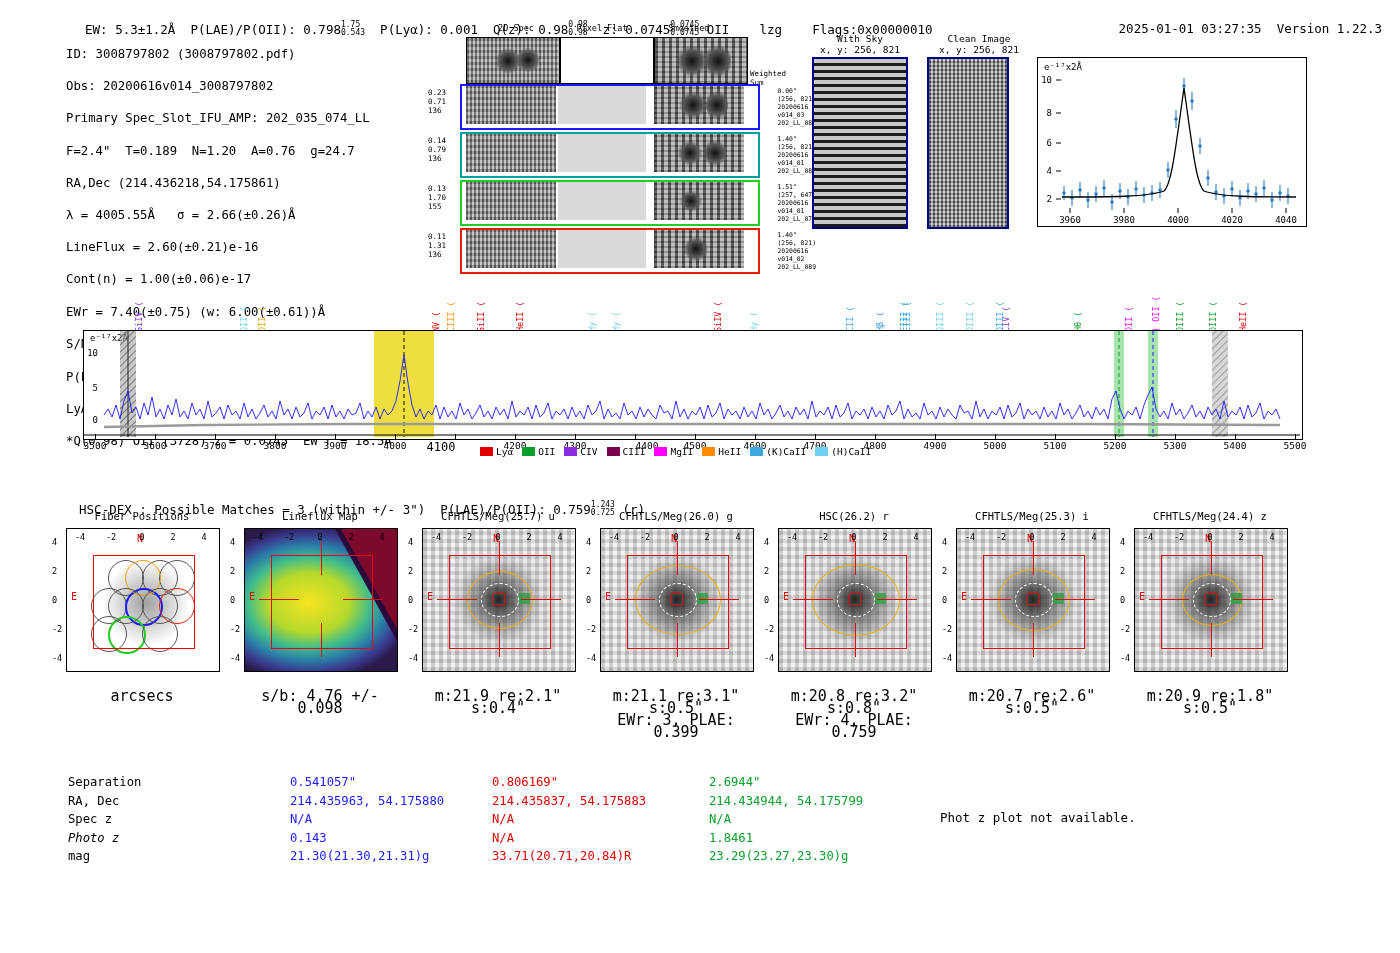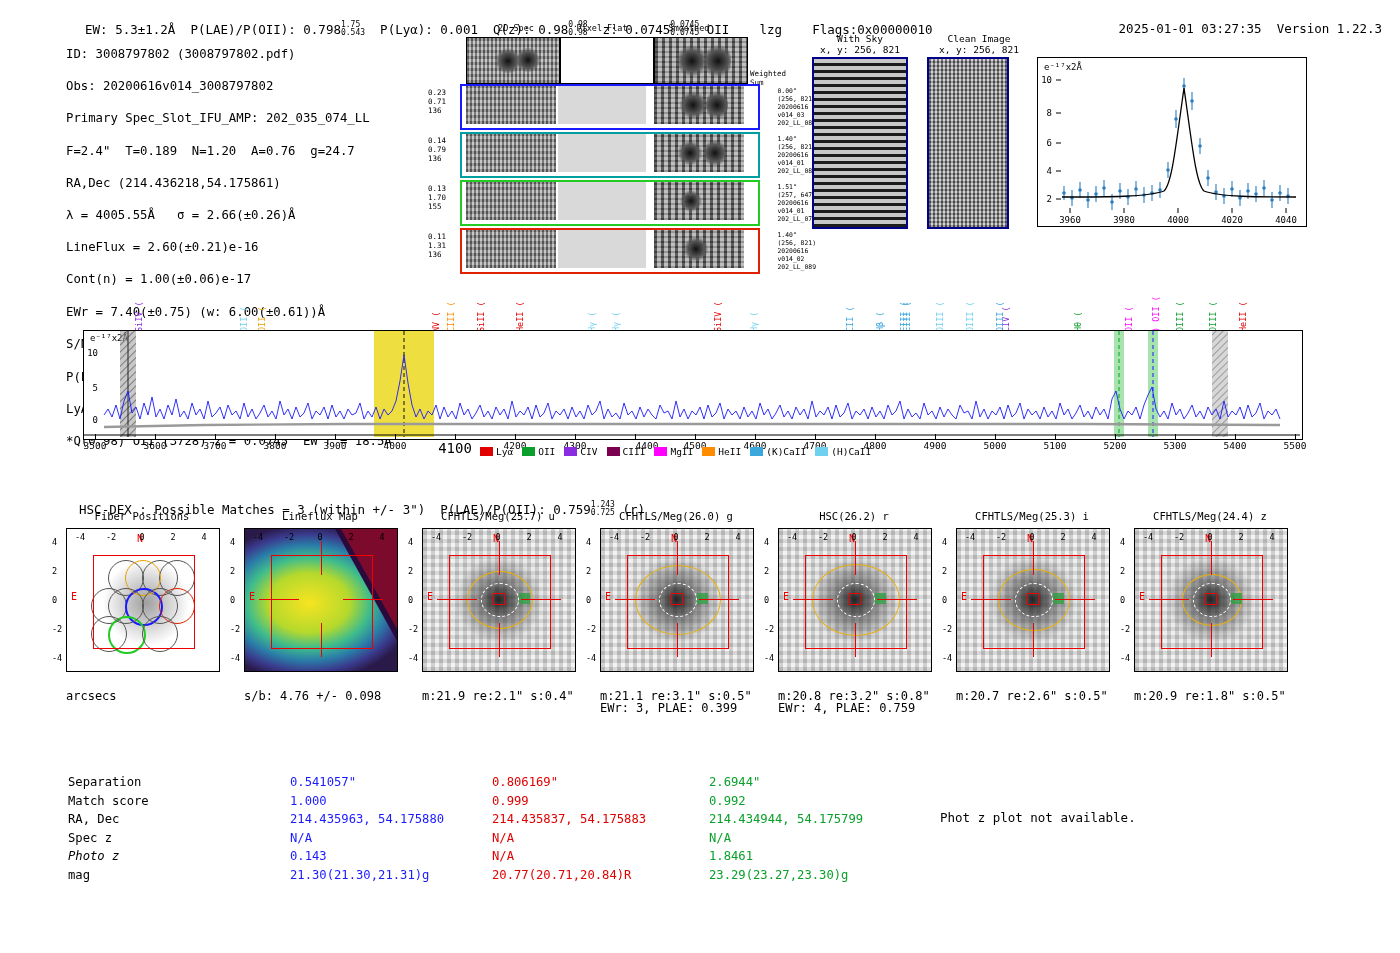--- a/index.html
+++ b/index.html
@@ -48,21 +48,21 @@
   .lgitem{display:inline-block;margin-right:9px;}
   .lgsw{display:inline-block;width:13px;height:9px;vertical-align:-1px;margin-right:3px;}
 
   
   #hscline{top:486px;left:64px;font-size:12.5px;white-space:pre;}
 
   
   .cut{position:absolute;top:528px;}
   .cuttitle{position:absolute;top:-18px;width:100%;text-align:center;font-size:10.5px;}
   .cutbox{position:absolute;top:0;left:0;width:152px;height:142px;border:1px solid #000;overflow:hidden;background:#efefef;}
-  .cutunder{position:absolute;top:162px;width:100%;font-size:12px;line-height:12px;}
+  .cutunder{position:absolute;top:162px;width:100%;text-align:center;font-size:15px;line-height:12px;}
   .tickx{position:absolute;bottom:-14px;font-size:8.5px;transform:translateX(-50%);}
   .ticky{position:absolute;left:-14px;font-size:8.5px;transform:translateY(-50%);}
   .redbox{position:absolute;border:1px solid #e00;}
   .crossv{position:absolute;width:1px;background:#e00;}
   .crossh{position:absolute;height:1px;background:#e00;}
   .ell{position:absolute;border:1.4px solid #e8b10a;border-radius:50%;}
   .ellw{position:absolute;border:1.2px dashed #fff;border-radius:50%;}
   .greenb{position:absolute;background:rgba(40,160,60,.75);}
   .Nlab{position:absolute;color:#e00;font-size:10px;}
   .Elab{position:absolute;color:#e00;font-size:10px;}
@@ -400,21 +400,21 @@
       <div class="abs mono" style="left: 72px; top: 110px; font-size: 9.5px; transform: translateX(-50%);">3600</div>
       <div class="abs" style="left: 72px; top: 104px; width: 1px; height: 5px; background: rgb(0, 0, 0);"></div>
       <div class="abs mono" style="left: 132px; top: 110px; font-size: 9.5px; transform: translateX(-50%);">3700</div>
       <div class="abs" style="left: 132px; top: 104px; width: 1px; height: 5px; background: rgb(0, 0, 0);"></div>
       <div class="abs mono" style="left: 192px; top: 110px; font-size: 9.5px; transform: translateX(-50%);">3800</div>
       <div class="abs" style="left: 192px; top: 104px; width: 1px; height: 5px; background: rgb(0, 0, 0);"></div>
       <div class="abs mono" style="left: 252px; top: 110px; font-size: 9.5px; transform: translateX(-50%);">3900</div>
       <div class="abs" style="left: 252px; top: 104px; width: 1px; height: 5px; background: rgb(0, 0, 0);"></div>
       <div class="abs mono" style="left: 312px; top: 110px; font-size: 9.5px; transform: translateX(-50%);">4000</div>
       <div class="abs" style="left: 312px; top: 104px; width: 1px; height: 5px; background: rgb(0, 0, 0);"></div>
-      <div class="abs mono" style="left: 372px; top: 110px; font-size: 14px; transform: translateX(-50%);">4100</div>
+      <div class="abs mono" style="left: 358px; top: 110px; font-size: 12px; transform: translateX(-50%);">4100</div>
       <div class="abs" style="left: 372px; top: 104px; width: 1px; height: 5px; background: rgb(0, 0, 0);"></div>
       <div class="abs mono" style="left: 432px; top: 110px; font-size: 9.5px; transform: translateX(-50%);">4200</div>
       <div class="abs" style="left: 432px; top: 104px; width: 1px; height: 5px; background: rgb(0, 0, 0);"></div>
       <div class="abs mono" style="left: 492px; top: 110px; font-size: 9.5px; transform: translateX(-50%);">4300</div>
       <div class="abs" style="left: 492px; top: 104px; width: 1px; height: 5px; background: rgb(0, 0, 0);"></div>
       <div class="abs mono" style="left: 564px; top: 110px; font-size: 9.5px; transform: translateX(-50%);">4400</div>
       <div class="abs" style="left: 552px; top: 104px; width: 1px; height: 5px; background: rgb(0, 0, 0);"></div>
       <div class="abs mono" style="left: 612px; top: 110px; font-size: 9.5px; transform: translateX(-50%);">4500</div>
       <div class="abs" style="left: 612px; top: 104px; width: 1px; height: 5px; background: rgb(0, 0, 0);"></div>
       <div class="abs mono" style="left: 672px; top: 110px; font-size: 9.5px; transform: translateX(-50%);">4600</div>
@@ -657,44 +657,38 @@
 
 <table class="abs mono" id="btable">
   <tbody id="btbody">
       <tr>
         <td style="width: 220px;">Separation</td>
         <td class="c-blue" style="width: 200px;">0.541057"</td>
         <td class="c-red" style="width: 215px;">0.806169"</td>
         <td class="c-green" style="width: 230px;">2.6944"</td>
       </tr>
       <tr>
-        <td style="width: 220px;">Match score</td>
-        <td class="c-blue" style="width: 200px;">1.000</td>
-        <td class="c-red" style="width: 215px;">0.999</td>
-        <td class="c-green" style="width: 230px;">0.992</td>
-      </tr>
-      <tr>
         <td style="width: 220px;">RA, Dec</td>
         <td class="c-blue" style="width: 200px;">214.435963, 54.175880</td>
         <td class="c-red" style="width: 215px;">214.435837, 54.175883</td>
         <td class="c-green" style="width: 230px;">214.434944, 54.175799</td>
       </tr>
       <tr>
         <td style="width: 220px;">Spec z</td>
         <td class="c-blue" style="width: 200px;">N/A</td>
         <td class="c-red" style="width: 215px;">N/A</td>
         <td class="c-green" style="width: 230px;">N/A</td>
       </tr>
       <tr>
         <td style="width: 220px; font-style: italic;">Photo z</td>
         <td class="c-blue" style="width: 200px;">0.143</td>
         <td class="c-red" style="width: 215px;">N/A</td>
         <td class="c-green" style="width: 230px;">1.8461</td>
       </tr>
       <tr>
         <td style="width: 220px;">mag</td>
         <td class="c-blue" style="width: 200px;">21.30(21.30,21.31)g</td>
-        <td class="c-red" style="width: 215px;">20.77(20.71,20.84)R</td>
+        <td class="c-red" style="width: 215px;">33.71(20.71,20.84)R</td>
         <td class="c-green" style="width: 230px;">23.29(23.27,23.30)g</td>
       </tr>
     </tbody>
 </table>
 <div class="abs mono" id="photoznote">Phot z plot not available.</div>
 
 </body></html>

